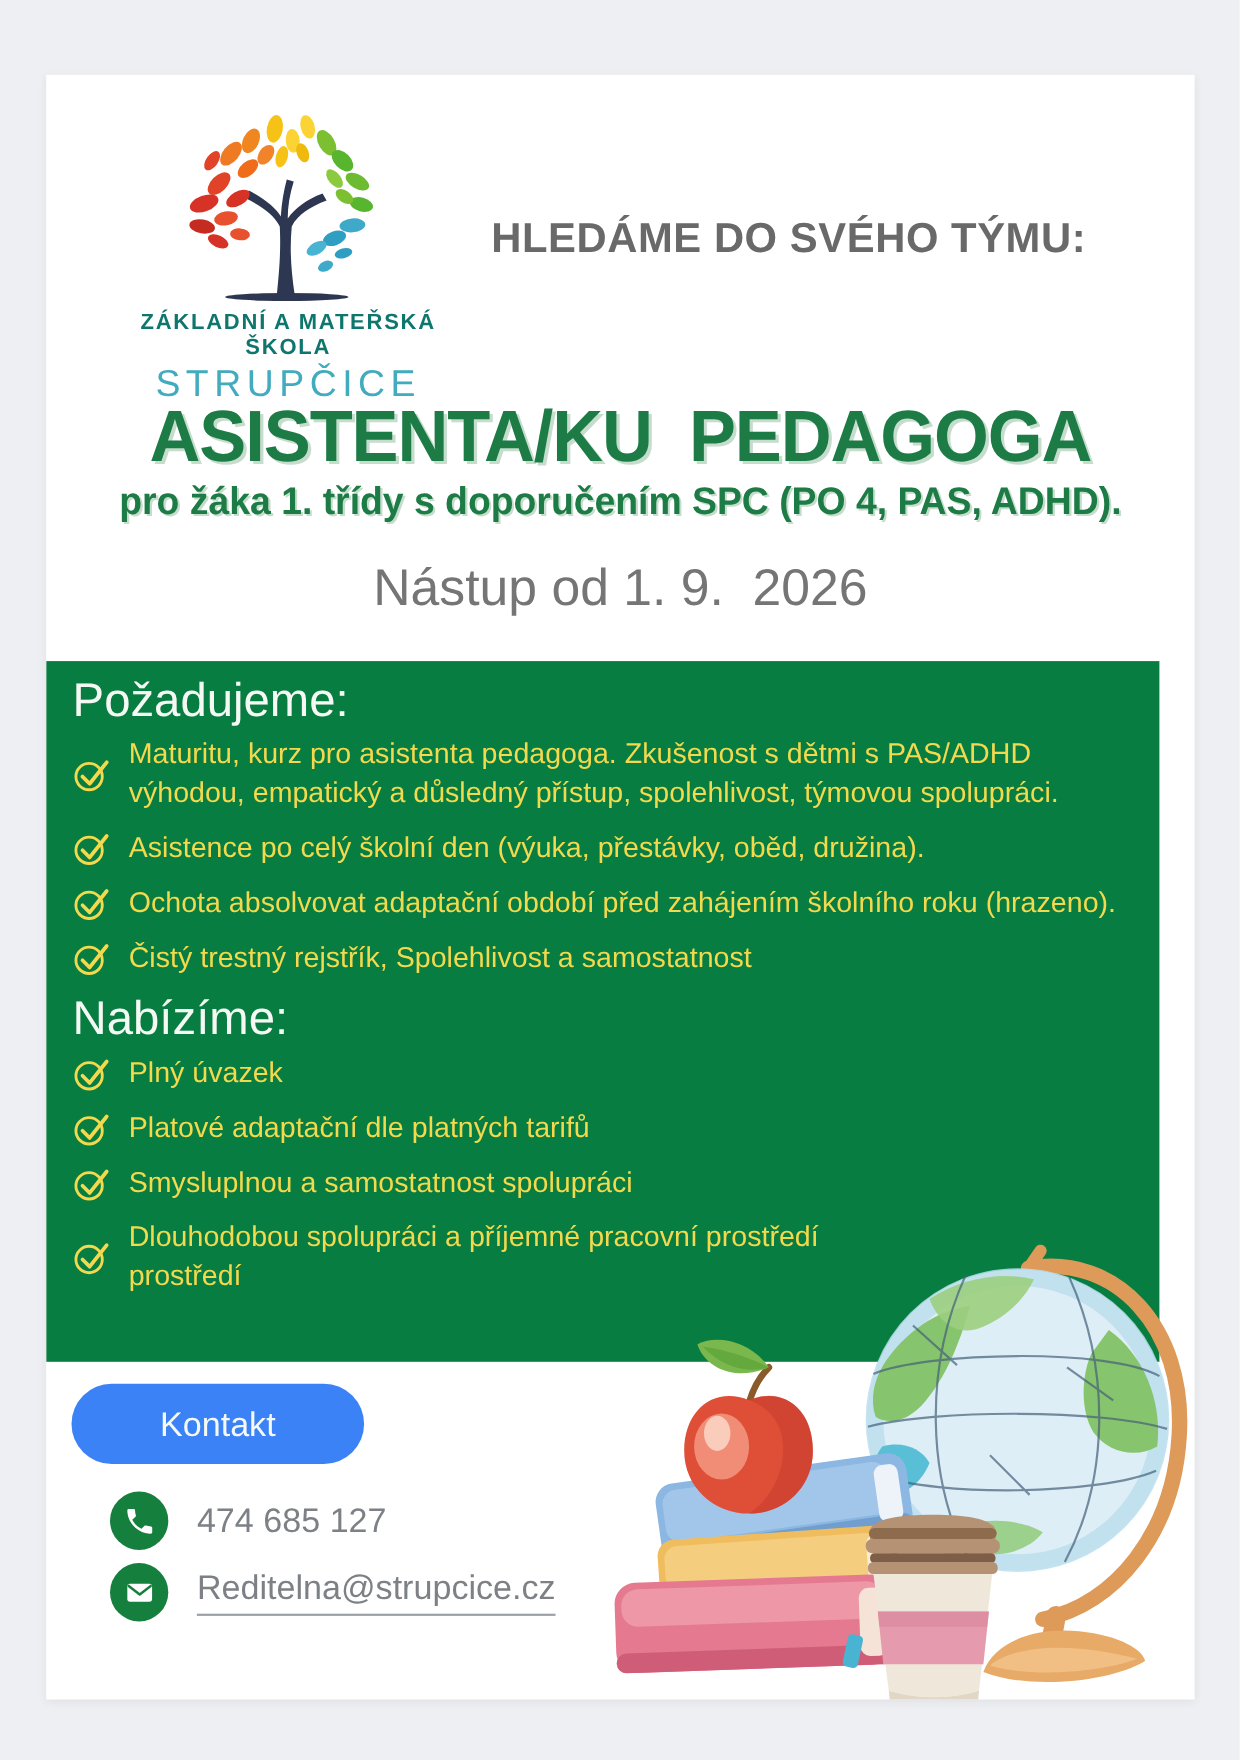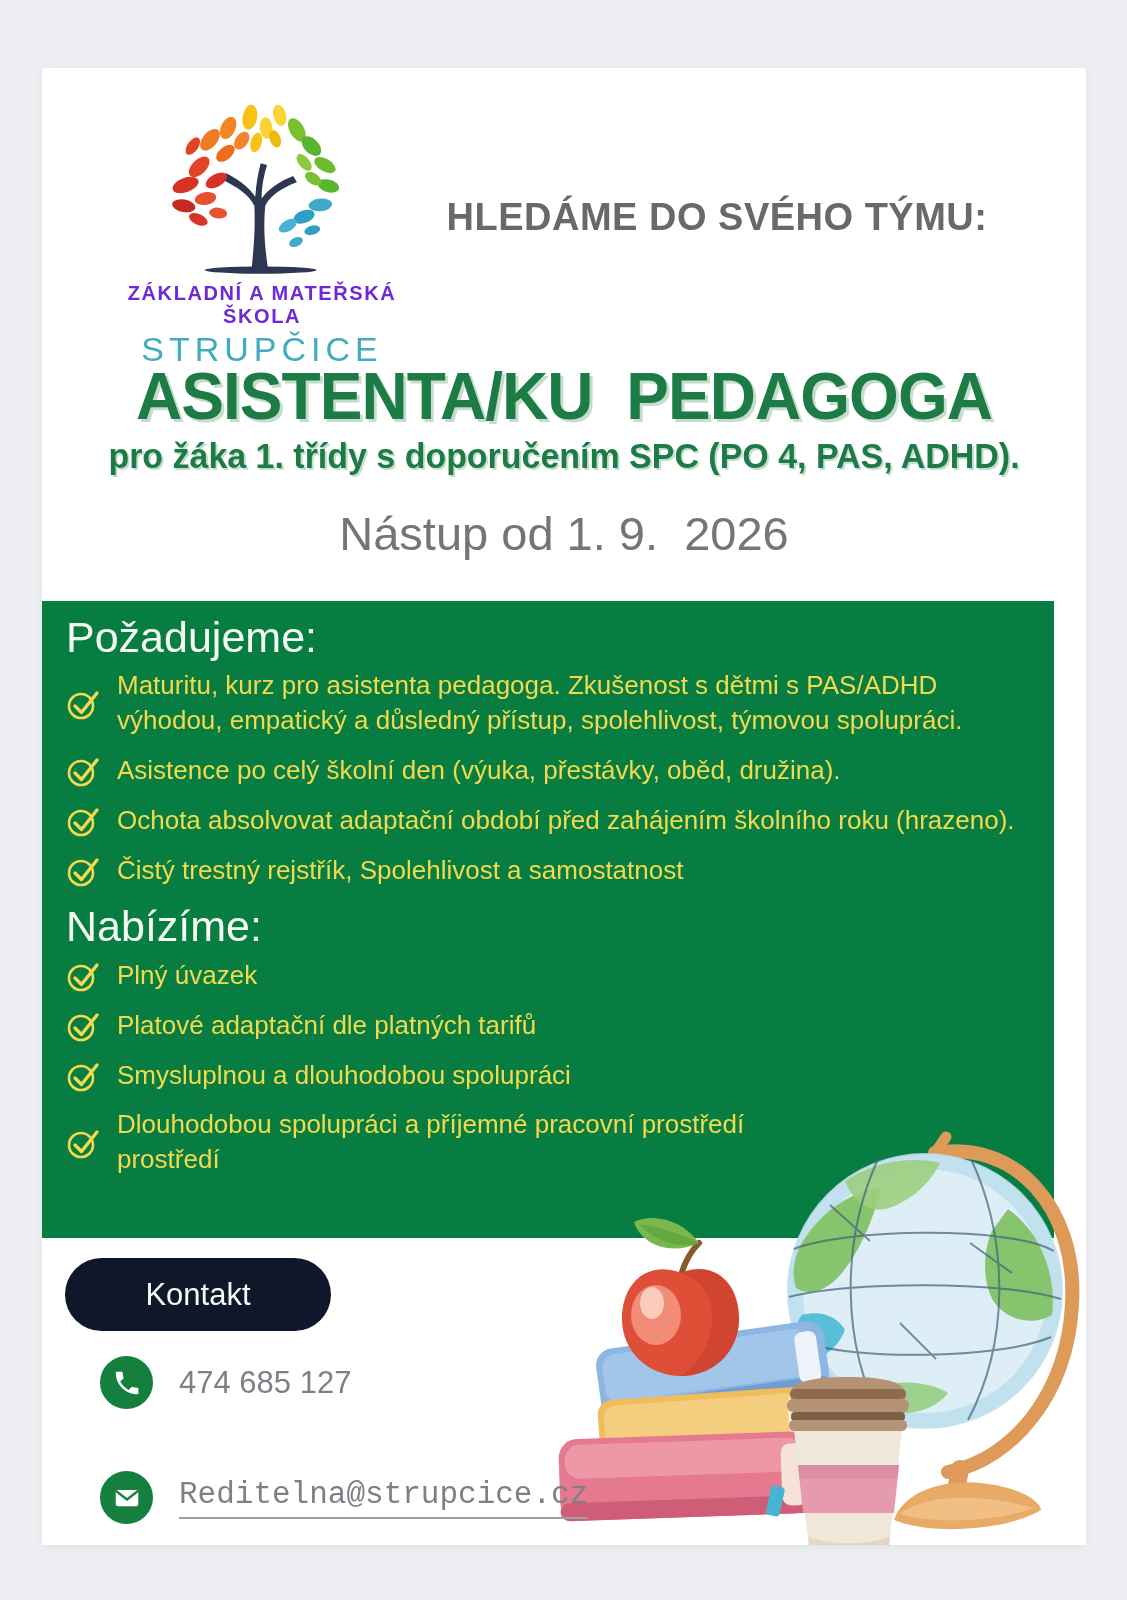--- a/index.html
+++ b/index.html
@@ -15,21 +15,21 @@
     width:1044px; height:1477px;
     background:#ffffff;
     box-shadow:0 2px 8px rgba(0,0,0,0.06);
     overflow:hidden;
   }
 
   
   .logo-block { position:absolute; left:55px; top:22px; width:330px; text-align:center; }
   .logo-tree { display:block; margin:0 auto; width:235px; height:190px; }
   .school-line1 {
-    margin-top:2px; font-size:20px; font-weight:bold; color:#6d28d9; letter-spacing:1.6px;
+    margin-top:2px; font-size:20px; font-weight:bold; color:#0f766e; letter-spacing:1.6px;
   }
   .school-line2 {
     margin-top:2px; font-size:34px; font-weight:400; color:#42abbf; letter-spacing:5px;
   }
 
   
   .tagline {
     position:absolute; left:330px; top:128px; width:690px;
     text-align:center; font-size:38px; font-weight:bold; color:#696969; letter-spacing:0.5px;
     white-space:pre;
@@ -72,26 +72,26 @@
   ul.checklist .li-text {
     font-size:26px; line-height:1.36; color:#f2d94e; font-weight:400;
   }
   .req-list .li-text { max-width:945px; }
   .offer-list .li-text { max-width:720px; }
 
   
   .kontakt-btn {
     position:absolute; left:23px; top:1190px;
     width:266px; height:73px; border:none; cursor:pointer;
-    background:#0f172a; color:#f5f9f4; border-radius:37px;
+    background:#3b82f6; color:#f5f9f4; border-radius:37px;
     font-family:"Liberation Sans", sans-serif; font-size:31px; font-weight:400;
   }
   .contact-row { position:absolute; left:58px; display:flex; align-items:center; gap:26px; }
   .contact-row.phone { top:1288px; }
-  .contact-row.email { top:1403px;font-family:Liberation Mono, monospace; }
+  .contact-row.email { top:1353px; }
   .contact-icon { width:53px; height:53px; border-radius:50%; background:#15803d;
     display:flex; align-items:center; justify-content:center; flex:0 0 53px; }
   .contact-icon svg { width:30px; height:30px; display:block; }
   .contact-text { font-size:31px; color:#7d8186; font-weight:400; }
   .contact-text.underlined { border-bottom:2px solid #9aa0a6; padding-bottom:5px; }
 
   
   .illustration { position:absolute; left:498px; top:1055px; width:550px; height:425px; }
   .illustration svg { width:100%; height:100%; display:block; }
 </style>
@@ -221,21 +221,21 @@
         </span>
         <span class="li-text">Platové adaptační dle platných tarifů</span>
       </li>
       <li>
         <span class="check-wrap">
           <svg viewBox="0 0 36 36">
               <circle cx="15" cy="20" r="12" fill="none" stroke="#f2d94e" stroke-width="2.6"></circle>
               <path d="M9 20 l6.5 6.5 L31 7" fill="none" stroke="#f2d94e" stroke-width="3.4" stroke-linecap="round" stroke-linejoin="round"></path>
             </svg>
         </span>
-        <span class="li-text">Smysluplnou a dlouhodobou spolupráci</span>
+        <span class="li-text">Smysluplnou a samostatnost spolupráci</span>
       </li>
       <li>
         <span class="check-wrap">
           <svg viewBox="0 0 36 36">
               <circle cx="15" cy="20" r="12" fill="none" stroke="#f2d94e" stroke-width="2.6"></circle>
               <path d="M9 20 l6.5 6.5 L31 7" fill="none" stroke="#f2d94e" stroke-width="3.4" stroke-linecap="round" stroke-linejoin="round"></path>
             </svg>
         </span>
         <span class="li-text">Dlouhodobou spolupráci a příjemné pracovní prostředí prostředí</span>
       </li>

